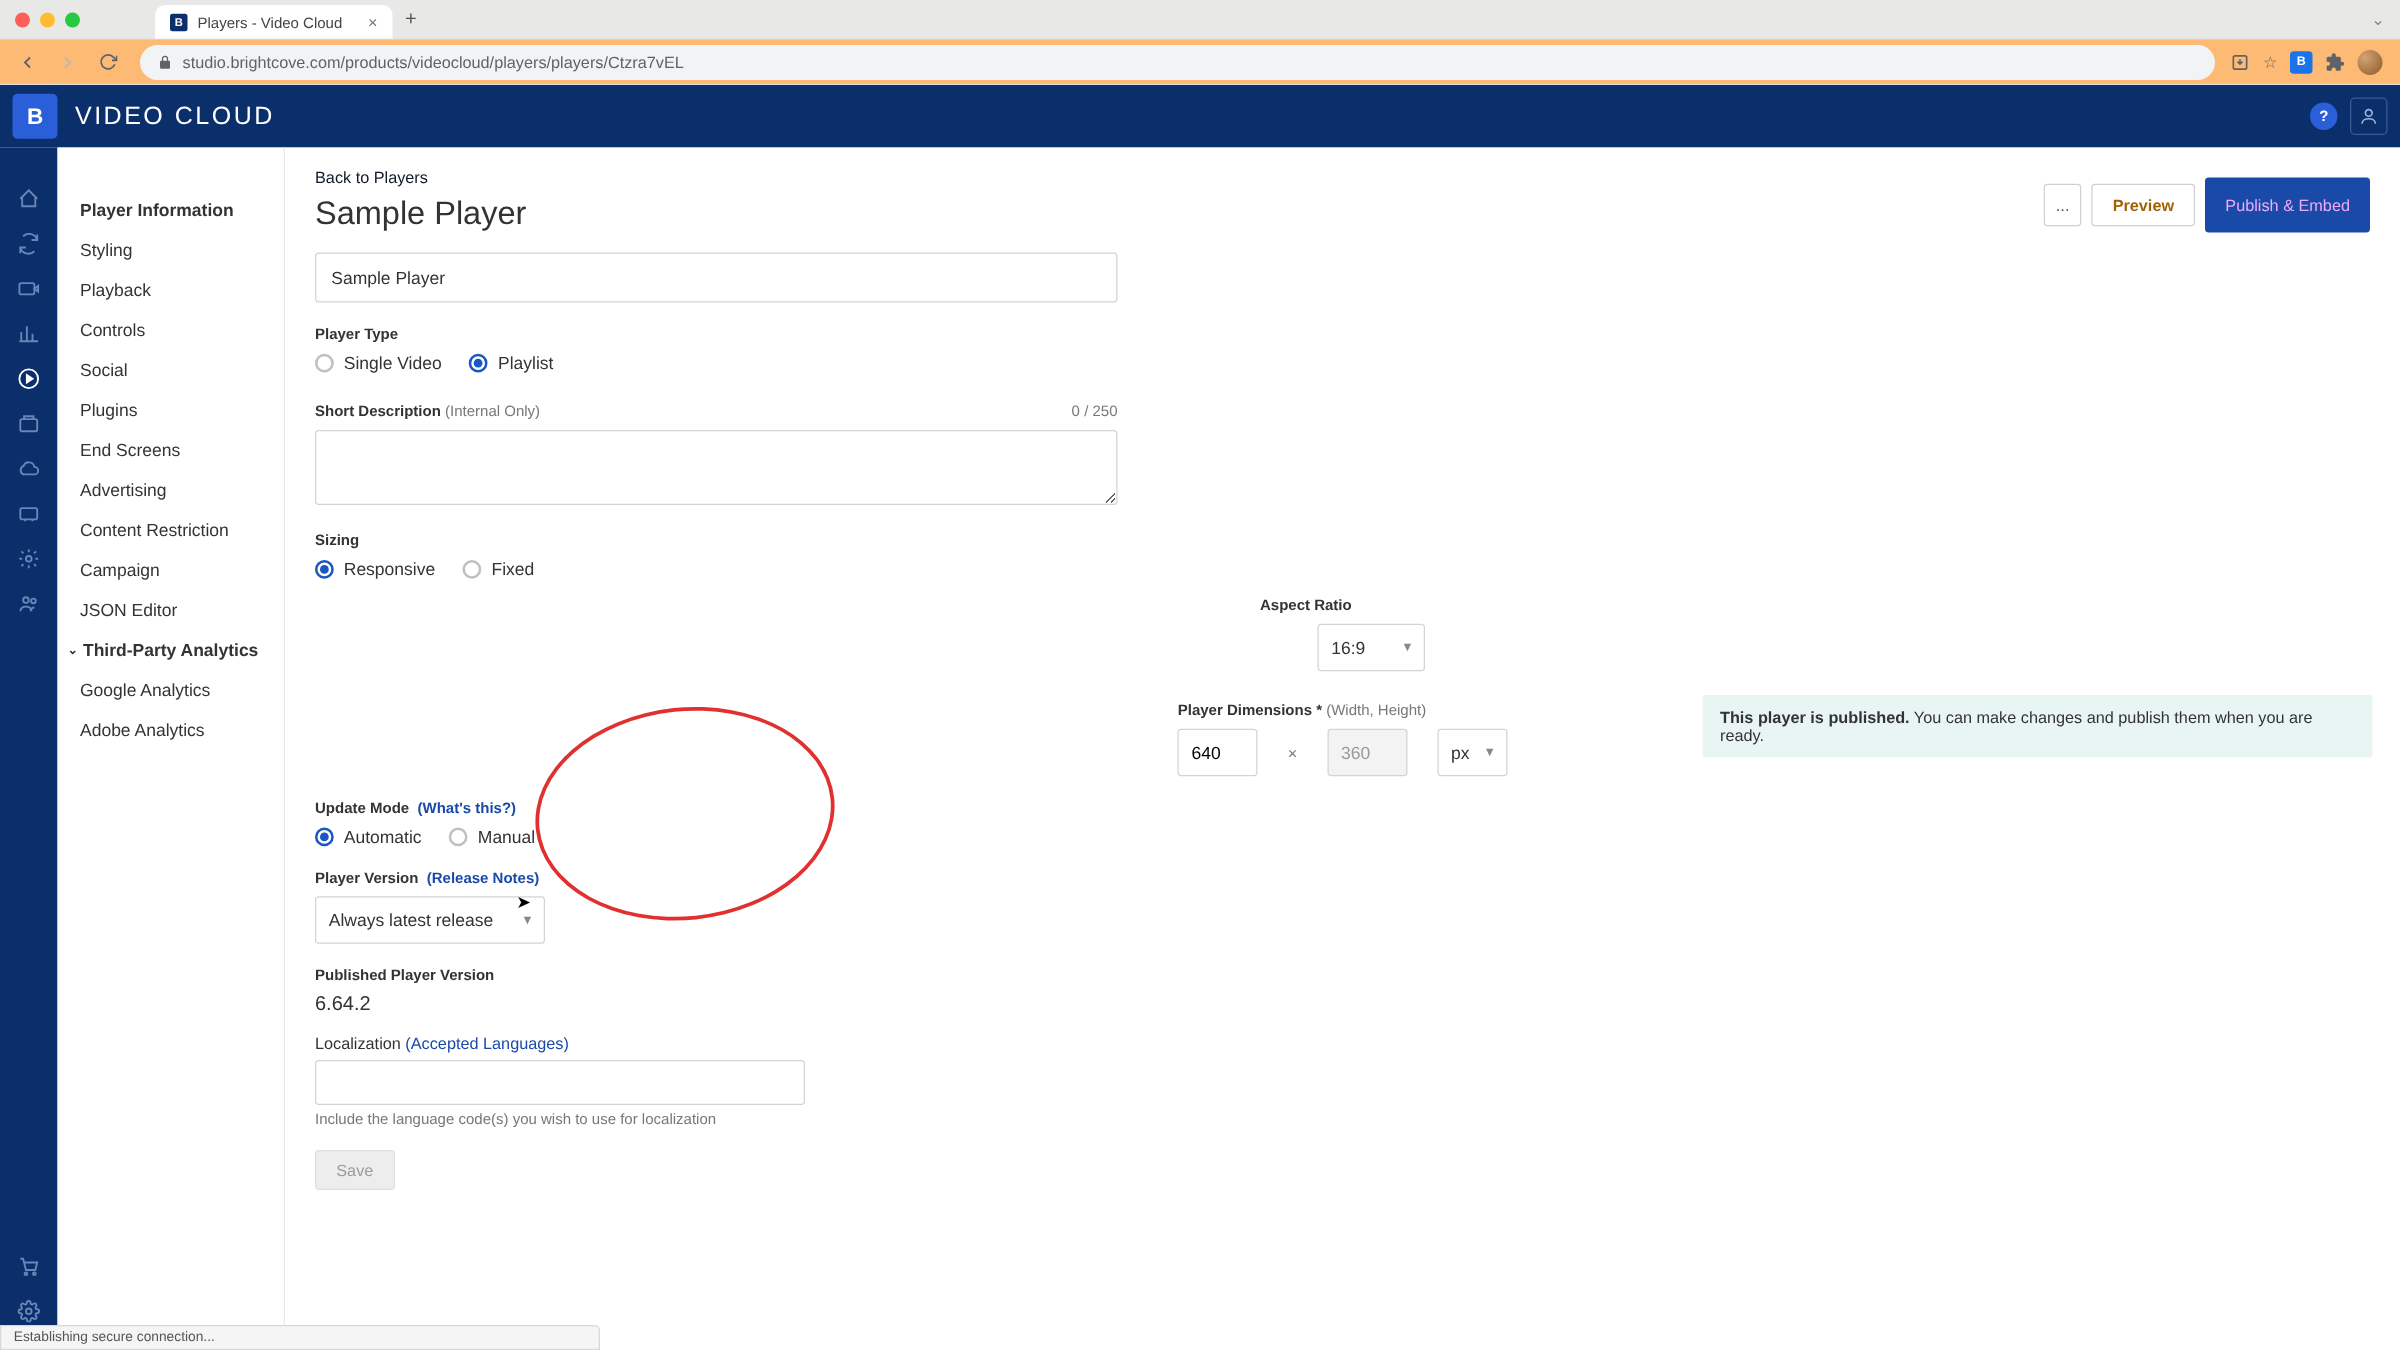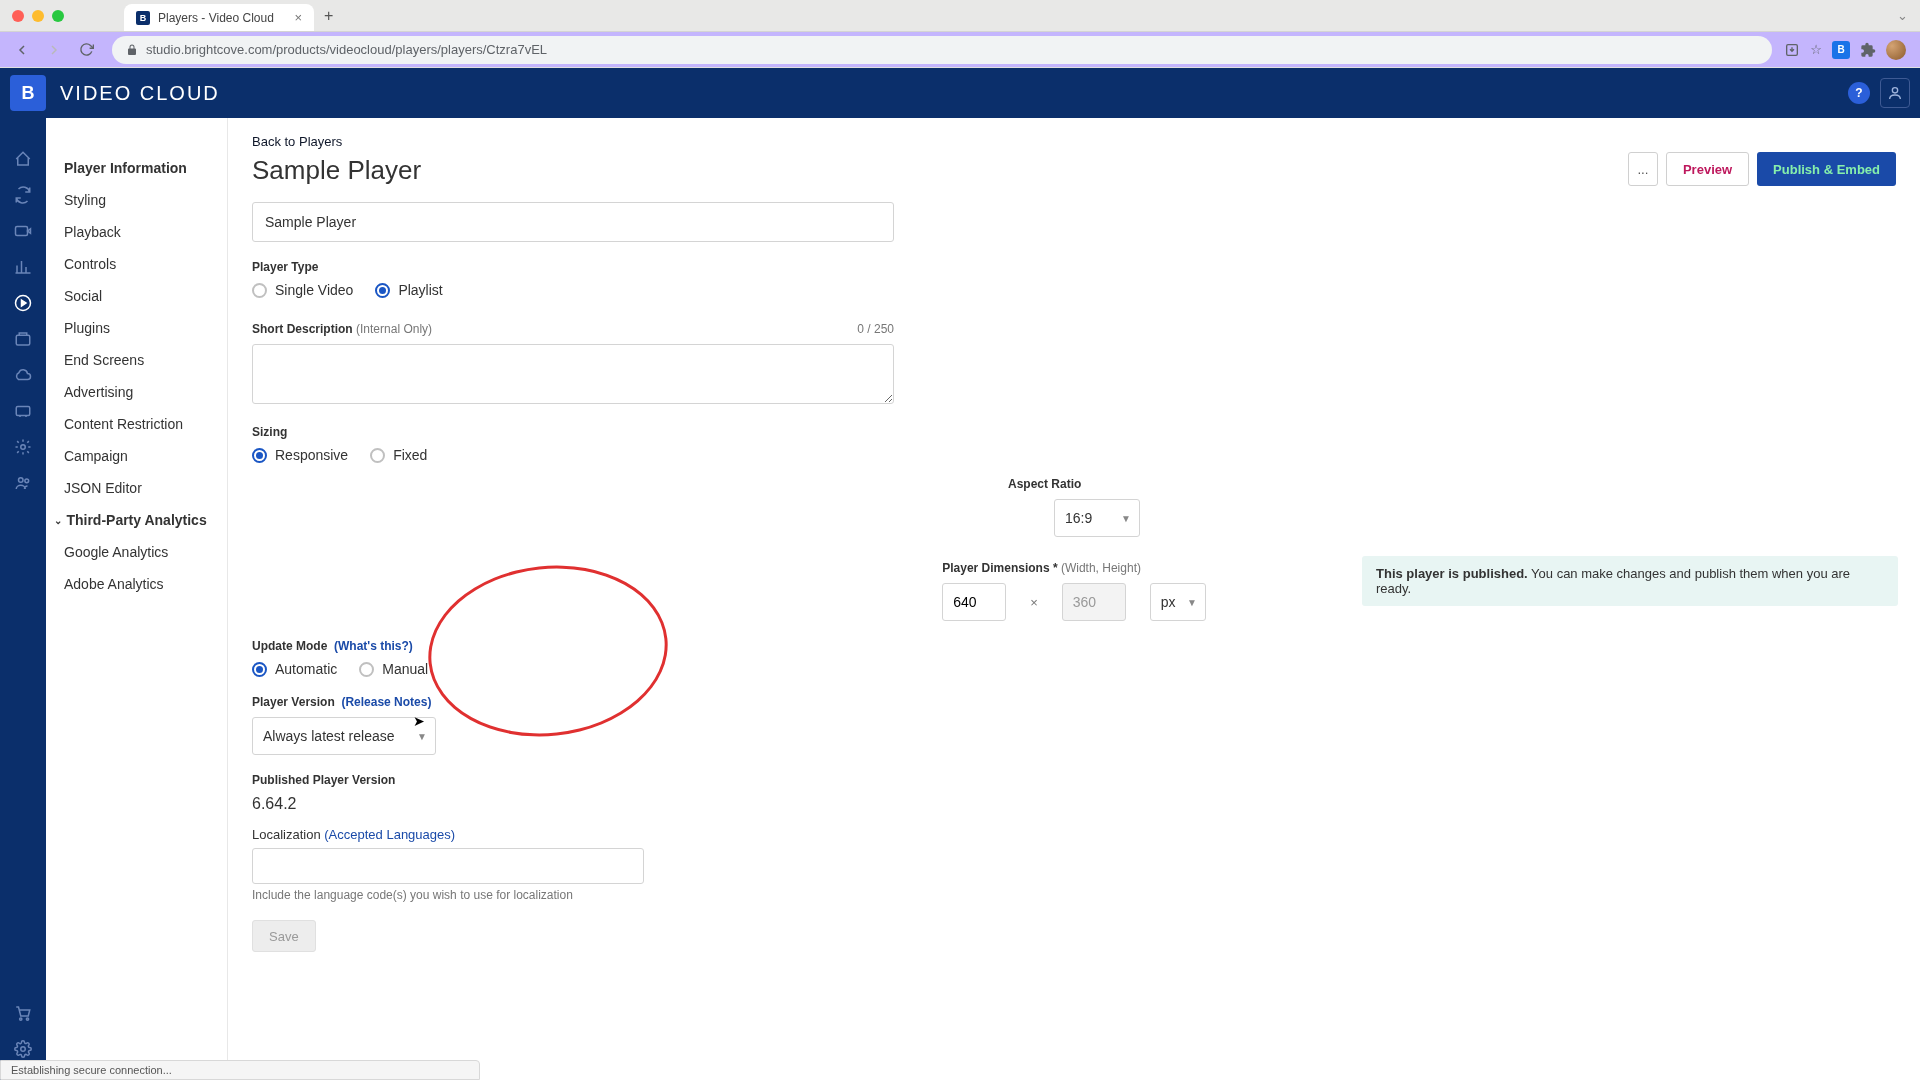--- a/index.html
+++ b/index.html
@@ -12,21 +12,21 @@
 .tl-close { background: #ff5f57; }
 .tl-min { background: #febc2e; }
 .tl-max { background: #28c840; }
 .tabs-bar { display: flex; align-items: center; margin-left: 60px; }
 .browser-tab { background: #fff; border-radius: 8px 8px 0 0; padding: 6px 12px; display: flex; align-items: center; gap: 8px; font-size: 12px; color: #444; min-width: 190px; margin-top: 4px; }
 .tab-favicon { width: 14px; height: 14px; background: #0b2f6b; border-radius: 2px; display:flex; align-items:center; justify-content:center; color:#fff; font-size:9px; font-weight:bold; }
 .tab-close { color: #777; font-size: 13px; margin-left:auto; }
 .tab-plus { margin-left: 10px; color: #555; font-size: 16px; }
 
 
-.url-bar-row { height: 36px; background: #c4b5fd; display: flex; align-items: center; padding: 0 8px; border-bottom: 1px solid #e0e0e0; gap: 4px; }
+.url-bar-row { height: 36px; background: #fdba74; display: flex; align-items: center; padding: 0 8px; border-bottom: 1px solid #e0e0e0; gap: 4px; }
 .nav-btn { width: 28px; height: 28px; display:flex; align-items:center; justify-content:center; color:#5f6368; border-radius:50%; }
 .nav-btn.disabled { color: #b9b9b9; }
 .url-field { flex: 1; margin: 0 8px; background: #f1f3f4; border-radius: 16px; height: 28px; display:flex; align-items:center; padding:0 14px; font-size: 13px; color:#5f6368; }
 .lock-icon { margin-right: 8px; color: #5f6368; }
 .ext-icons { display:flex; gap: 10px; align-items:center; padding-right: 6px;}
 .ext-icon { width:18px; height:18px; border-radius:3px; }
 .ext-blue { background:#1a73e8; color:#fff; display:flex; align-items:center; justify-content:center; font-size:10px; font-weight:bold; }
 .avatar-img { width:20px; height:20px; border-radius:50%; background: radial-gradient(circle at 30% 30%, #d4a373, #8b5a2b); }
 
 
@@ -54,22 +54,22 @@
 .side-chevron { font-size:10px; margin-right:4px; color:#333; }
 .side-sub { padding-left: 18px; font-size:14px; color:#333; }
 
 
 .content { flex:1; background:#fff; position:relative; overflow:hidden; }
 .content-header { padding: 16px 24px 8px; display:flex; align-items:flex-end; }
 .back-link { color:#0f172a; font-size:13px; margin-bottom:6px; display:block; }
 .page-title { font-size: 26px; color:#333; font-weight:500; }
 .header-actions { margin-left:auto; display:flex; gap:8px; align-items:center; }
 .btn-more { width:30px; height:34px; border:1px solid #d0d0d0; border-radius:3px; background:#fff; display:flex; align-items:center; justify-content:center; color:#555; }
-.btn-outline { height:34px; padding:0 16px; border:1px solid #d0d0d0; border-radius:3px; background:#fff; font-size:13px; font-weight:600; color:#be185d; }
-.btn-primary { height:34px; padding:0 16px; border-radius:3px; background:#1a4aa8; color:#86efac; font-size:13px; font-weight:700; border:none; }
+.btn-outline { height:34px; padding:0 16px; border:1px solid #d0d0d0; border-radius:3px; background:#fff; font-size:13px; font-weight:600; color:#a16207; }
+.btn-primary { height:44px; padding:0 16px; border-radius:3px; background:#1a4aa8; color:#f0abfc; font-size:13px; font-weight:400; border:none; }
 
 .form-area { padding: 8px 24px; }
 .text-input { width: 642px; height:40px; border:1px solid #d4d4d4; border-radius:3px; padding:0 12px; font-size:14px; color:#333; }
 .section-label { font-size:12px; font-weight:700; color:#333; margin: 18px 0 8px; }
 .label-hint { font-weight:400; color:#777; font-size:12px; }
 .counter { color:#777; font-size:12px; }
 
 .radio-row { display:flex; gap:22px; align-items:center; margin: 6px 0; }
 .radio { width:15px; height:15px; border-radius:50%; border:2px solid #c0c0c0; display:inline-flex; align-items:center; justify-content:center; }
 .radio.checked { border-color:#1a56c4; }

